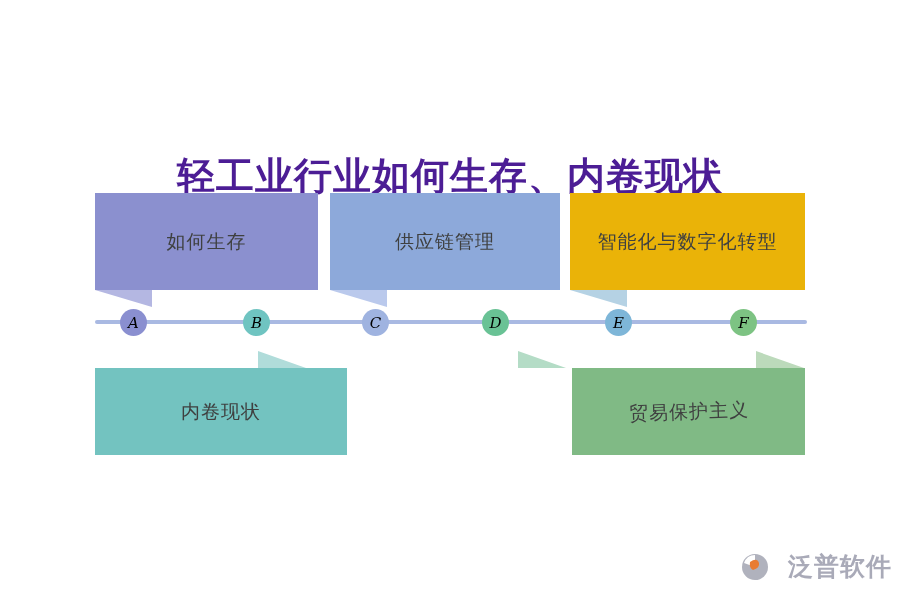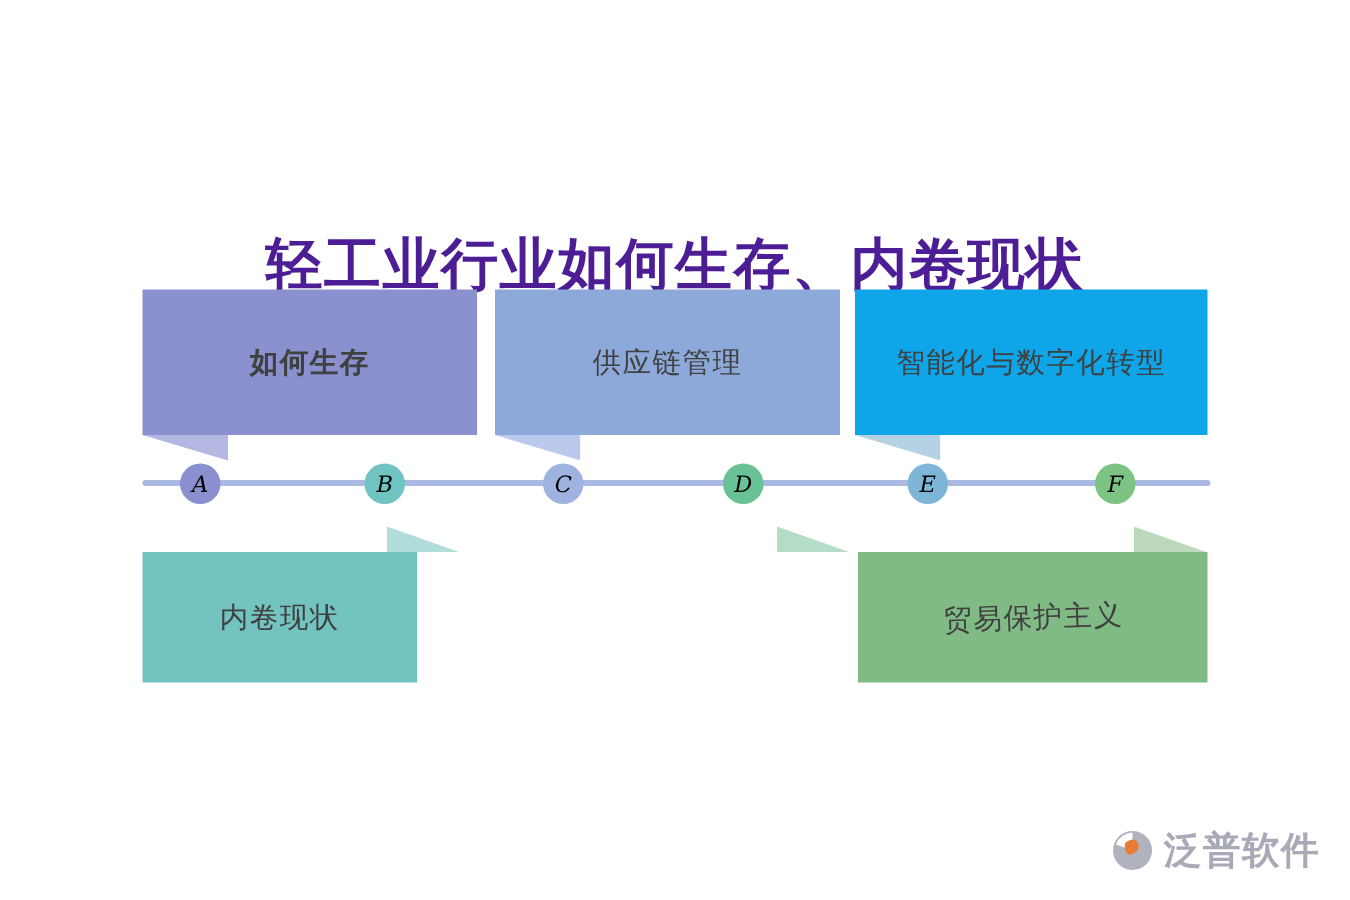--- a/index.html
+++ b/index.html
@@ -13,21 +13,21 @@
     text-align:center;font-size:38px;font-weight:bold;letter-spacing:1px;
   }
   
   .box{position:absolute;display:flex;align-items:center;justify-content:center;}
   .box .label{font-size:19px;letter-spacing:1px;}
   .top-box{top:193px;height:97px;}
   .bottom-box{top:368px;height:87px;}
   #tb1{left:95px;width:223px;}
   #tb2{left:330px;width:230px;}
   #tb3{left:570px;width:235px;}
-  #bb1{left:95px;width:183px;}
+  #bb1{left:95px;width:252px;}
   #bb2{left:330px;width:232px;}
   #bb3{left:572px;width:233px;}
   #bb3 .label{transform:rotate(-2deg);}
   
   .tail{position:absolute;}
   .tail-down{top:290px;width:57px;height:17px;clip-path:polygon(0 0,100% 0,100% 100%);}
   .tail-up{top:351px;width:48px;height:17px;clip-path:polygon(0 0,100% 100%,0 100%);}
   #tail-t1{left:95px;}
   #tail-t2{left:330px;}
   #tail-t3{left:570px;}
@@ -40,38 +40,38 @@
     position:absolute;top:309px;width:27px;height:27px;border-radius:50%;
     display:flex;align-items:center;justify-content:center;
     font-style:italic;font-size:15px;font-family:"DejaVu Serif","Liberation Serif",serif;
   }
   #node-a{left:120px;} #node-b{left:243px;} #node-c{left:362px;}
   #node-d{left:482px;} #node-e{left:605px;} #node-f{left:730px;}
   
   #logo{position:absolute;left:741px;top:550px;width:150px;}
   #logo-row{display:flex;align-items:center;}
   #logo-icon{width:28px;height:28px;flex:0 0 auto;}
-  #logo-brand{font-size:25px;font-weight:bold;letter-spacing:1px;margin-left:7px;white-space:nowrap;}
+  #logo-brand{font-size:25px;font-weight:bold;letter-spacing:1px;margin-left:19px;white-space:nowrap;}
   #logo-url{font-size:13px;font-weight:bold;letter-spacing:.5px;margin-top:-3px;text-align:center;
             font-family:"Liberation Serif","DejaVu Serif",serif;}
 </style>
 </head>
 <body>
 
 <div id="stage">
 
   <h1 id="title" style="color: #4c1d95;">轻工业行业如何生存、内卷现状</h1>
 
-  <div class="box top-box" id="tb1" style="background: rgb(139, 144, 207); font-weight: bold;">
+  <div class="box top-box" id="tb1" style="background: rgb(139, 144, 207);">
     <span class="label" style="color: rgb(63, 64, 64);">如何生存</span>
   </div>
   <div class="box top-box" id="tb2" style="background: rgb(141, 169, 218);">
     <span class="label" style="color: rgb(63, 64, 64);">供应链管理</span>
   </div>
-  <div class="box top-box" id="tb3" style="background: #0ea5e9; text-align: right;">
+  <div class="box top-box" id="tb3" style="background: #eab308; text-align: right;">
     <span class="label" style="color: rgb(63, 64, 64);">智能化与数字化转型</span>
   </div>
 
   <div class="tail tail-down" id="tail-t1" style="background: rgb(180, 183, 226);"></div>
   <div class="tail tail-down" id="tail-t2" style="background: rgb(186, 201, 236);"></div>
   <div class="tail tail-down" id="tail-t3" style="background: rgb(181, 210, 228);"></div>
 
   <div id="timeline-line" style="background: rgb(169, 185, 226);"></div>
   <div class="node" id="node-a" style="background: rgb(138, 143, 208);">A</div>
   <div class="node" id="node-b" style="background: rgb(111, 196, 193);">B</div>

